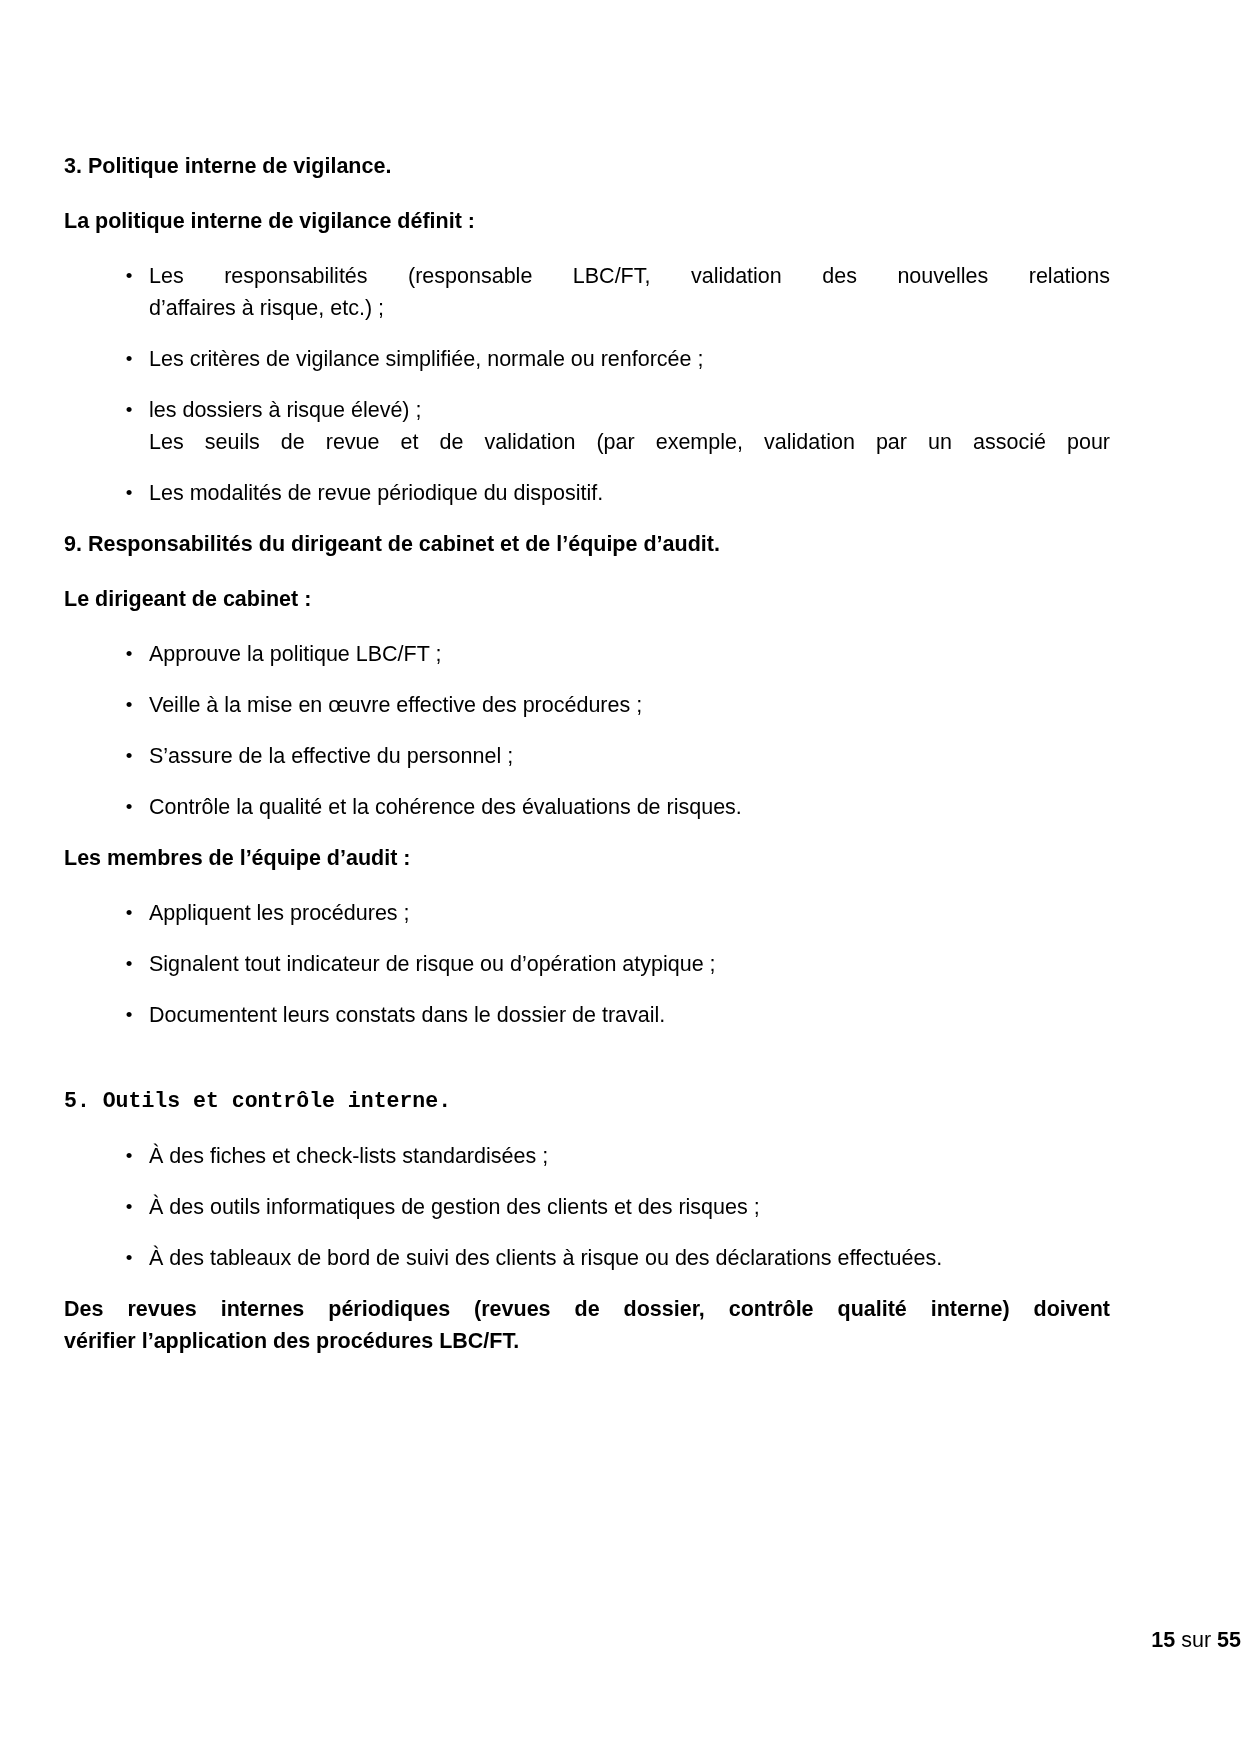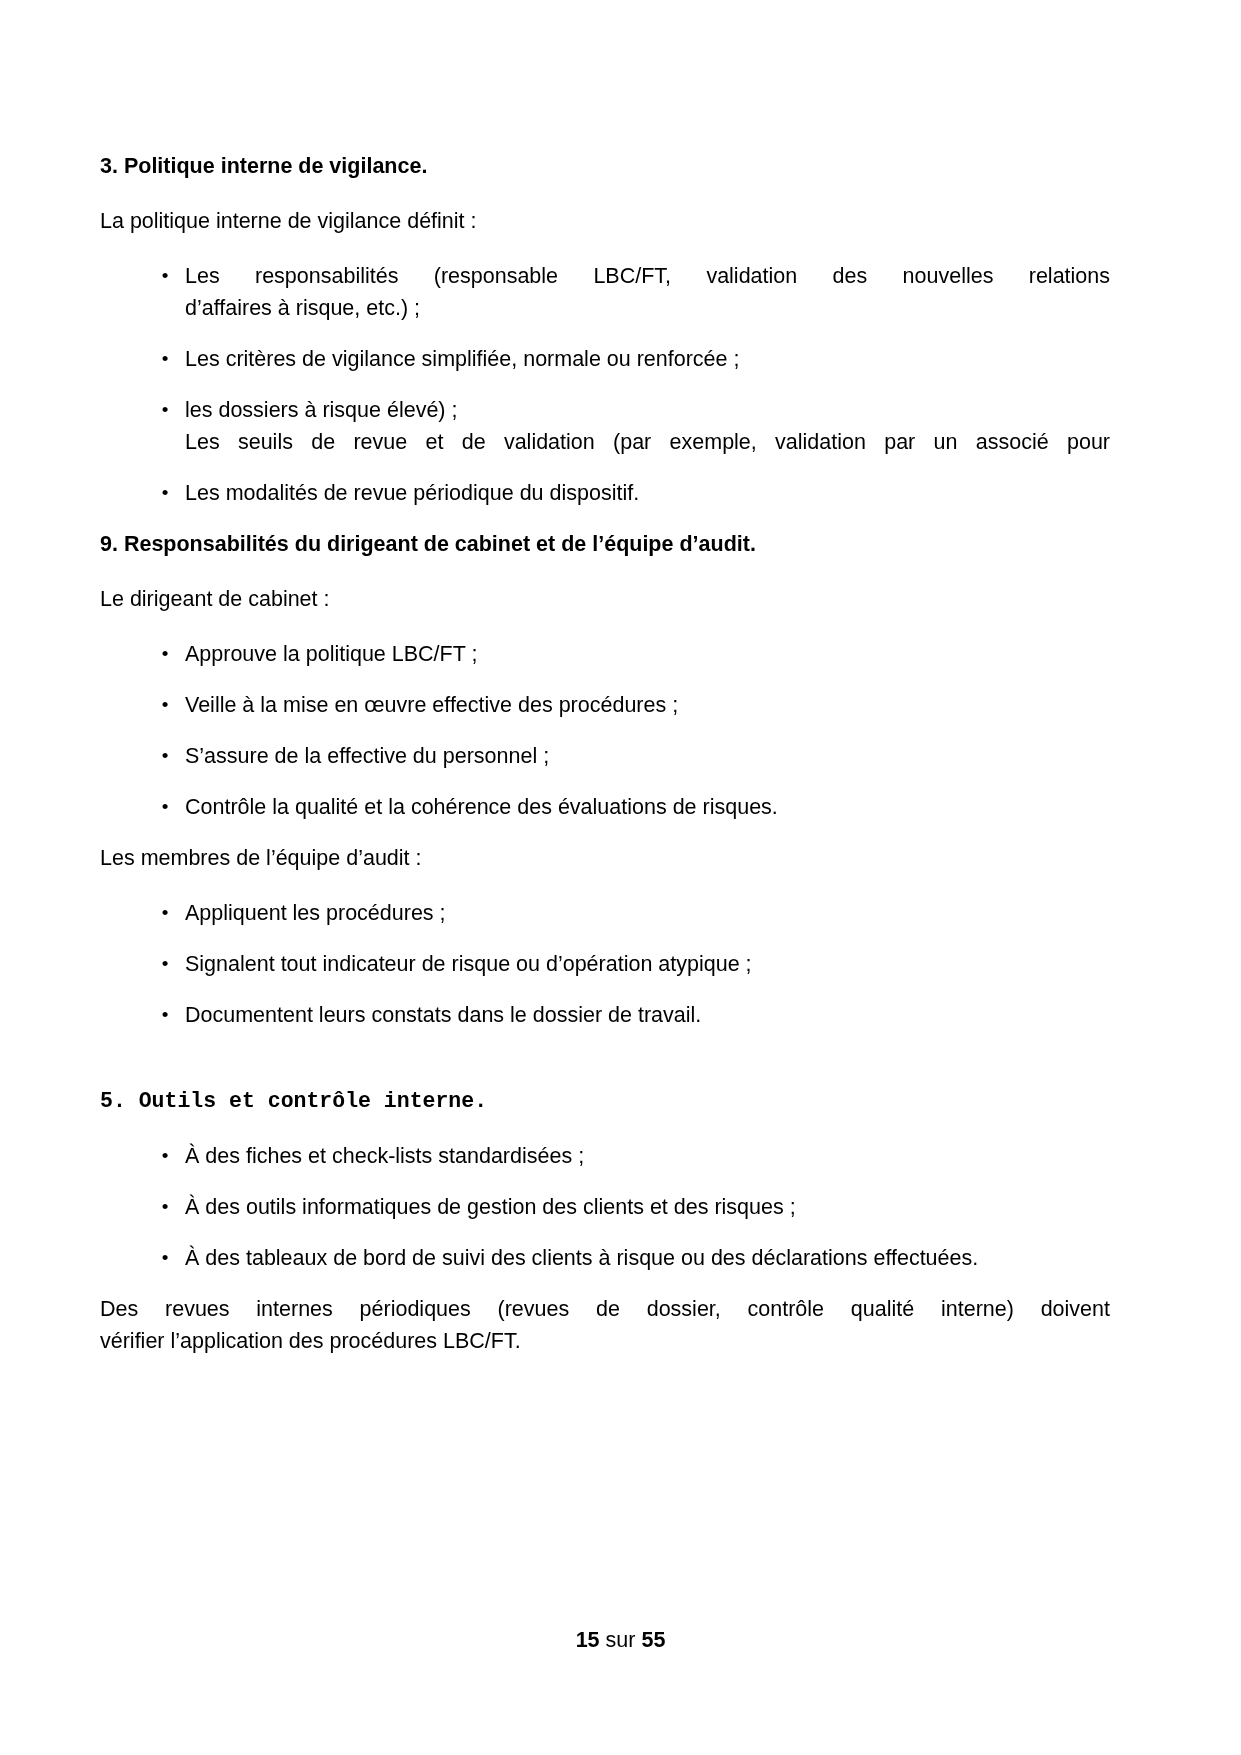--- a/index.html
+++ b/index.html
@@ -11,30 +11,30 @@
     font-family: "Liberation Sans", "DejaVu Sans", sans-serif;
     font-size: 21.5px;
     line-height: 32px;
     position: relative;
     overflow: hidden;
   }
   .page {
     box-sizing: border-box;
     width: 1241px;
     height: 1755px;
-    padding: 150px 131px 0 100px;
+    padding: 150px 131px 0 64px;
   }
   .heading {
     font-weight: bold;
     font-size: 21.5px;
     line-height: 32px;
     margin: 0 0 23px 0;
   }
   .heading.spaced-top { margin-top: 54px; font-family: Liberation Mono, monospace; }
-  p.para { margin: 0 0 23px 0; }
+  p.para { margin: 0 0 23px 0; font-weight: bold; }
   p.para.closing { margin-bottom: 0; }
   ul.bullets {
     list-style: none;
     margin: 0;
     padding: 0;
   }
   ul.bullets li {
     position: relative;
     padding-left: 85px;
     margin: 0 0 19px 0;
@@ -48,21 +48,21 @@
     font-size: 19px;
   }
   .line { display: block; }
   .jl { text-align: justify; text-align-last: justify; }
   .ll { text-align: left; }
   .footer {
     position: absolute;
     left: 0;
     right: 0;
     top: 1624px;
-    text-align: center;
+    text-align: right;
     font-size: 21.5px;
     line-height: 32px;
   }
   .footer .num { font-weight: bold; }
 </style>
 </head>
 <body>
 
 <div class="page">
 

